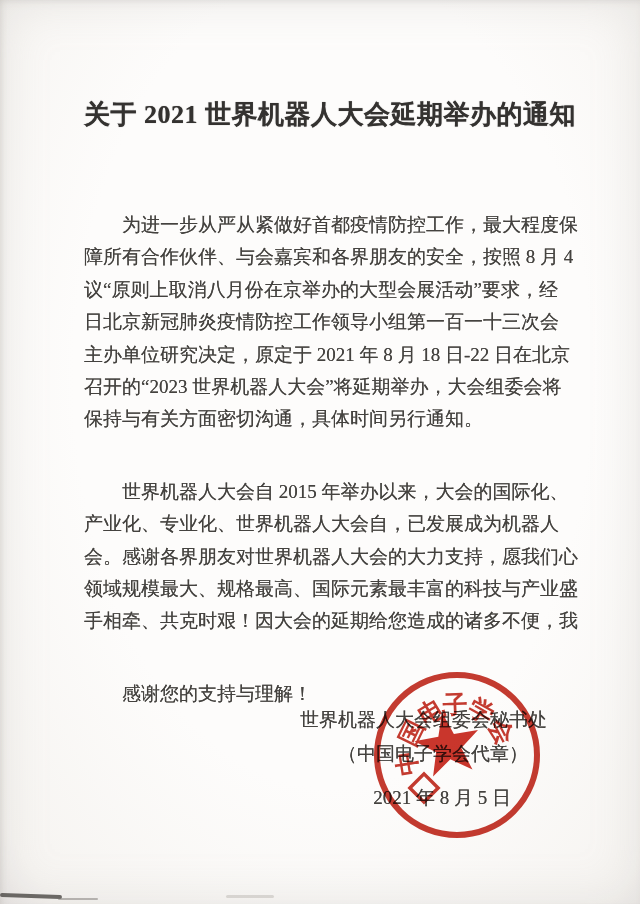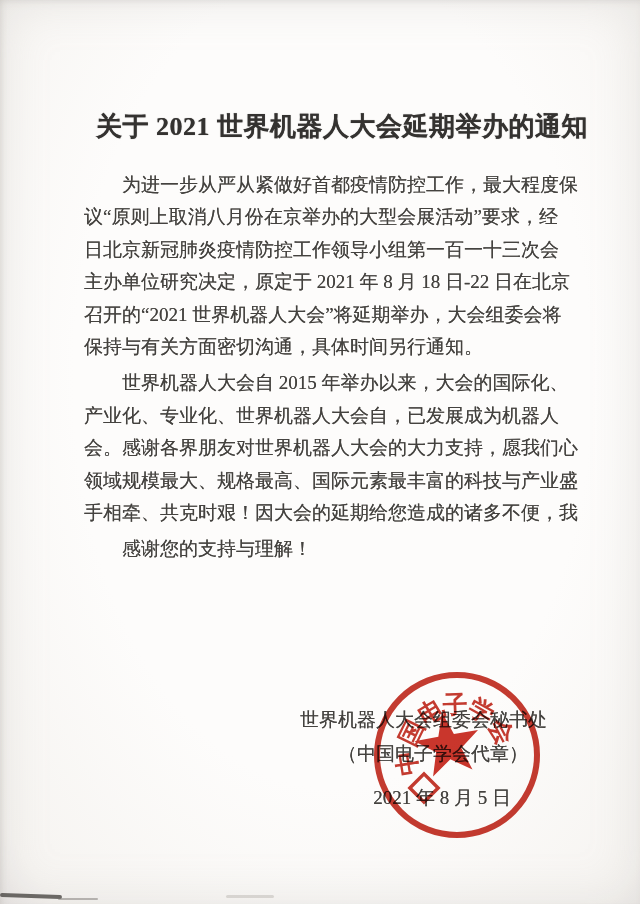--- a/index.html
+++ b/index.html
@@ -9,35 +9,35 @@
     font-family:"Liberation Serif","DejaVu Serif",serif;
   }
   .page{
     position:relative;width:640px;height:904px;
     background:radial-gradient(ellipse at 52% 42%, #fdfcfb 55%, #f6f4f1 92%, #efeceb 100%);
     box-shadow:inset 0 0 50px rgba(170,165,158,.22), inset 6px 0 10px -6px rgba(150,145,140,.30), inset 0 6px 10px -6px rgba(150,145,140,.25);
     color:#44423f;
   }
   .title{
     position:absolute;left:84px;top:97px;width:474px;
-    margin:12px;font-size:26px;font-weight:bold;color:#343230;
+    margin:0;font-size:26px;font-weight:bold;color:#343230;
     text-align:center;white-space:nowrap;letter-spacing:.5px;
     text-shadow:0 0 .7px rgba(52,50,48,.85);
   }
   .body-block{
     position:absolute;left:84px;top:169px;width:474px;
     font-size:19px;line-height:32.4px;
     text-shadow:0 0 .6px rgba(68,66,63,.8);
   }
   .para{margin:0 0 4px 0;}
   .line{
     white-space:nowrap;
     text-align:justify;text-align-last:justify;
   }
-  .line.first{text-indent:2em;}
+  .line.first{text-indent:2em;margin-top:40px;}
   .line.last{text-align-last:left;}
   .signature{
     position:absolute;right:93px;top:703px;
     font-size:19px;line-height:33.5px;text-align:right;
     text-shadow:0 0 .6px rgba(68,66,63,.8);
     white-space:nowrap;
   }
   .signature .sig-note{padding-right:19px;}
   .signature .sig-date{padding-right:36px;margin-top:11px;}
   .seal{
@@ -56,24 +56,25 @@
 </head>
 <body>
 
 <div class="page">
 
   <h1 class="title">关于 2021 世界机器人大会延期举办的通知</h1>
 
   <div class="body-block">
       <div class="para">
         <div class="line first">为进一步从严从紧做好首都疫情防控工作，最大程度保</div>
+        <div class="line">障所有合作伙伴、与会嘉宾和各界朋友的安全，按照 8 月 4</div>
         <div class="line">议“原则上取消八月份在京举办的大型会展活动”要求，经</div>
         <div class="line">日北京新冠肺炎疫情防控工作领导小组第一百一十三次会</div>
         <div class="line">主办单位研究决定，原定于 2021 年 8 月 18 日-22 日在北京</div>
-        <div class="line">召开的“2021 世界机器人大会”将延期举办，大会组委会将</div>
+        <div class="line">召开的“2023 世界机器人大会”将延期举办，大会组委会将</div>
         <div class="line last">保持与有关方面密切沟通，具体时间另行通知。</div>
       </div>
       <div class="para">
         <div class="line first">世界机器人大会自 2015 年举办以来，大会的国际化、</div>
         <div class="line">产业化、专业化、世界机器人大会自，已发展成为机器人</div>
         <div class="line">会。感谢各界朋友对世界机器人大会的大力支持，愿我们心</div>
         <div class="line">领域规模最大、规格最高、国际元素最丰富的科技与产业盛</div>
         <div class="line">手相牵、共克时艰！因大会的延期给您造成的诸多不便，我</div>
       </div>
       <div class="para">

